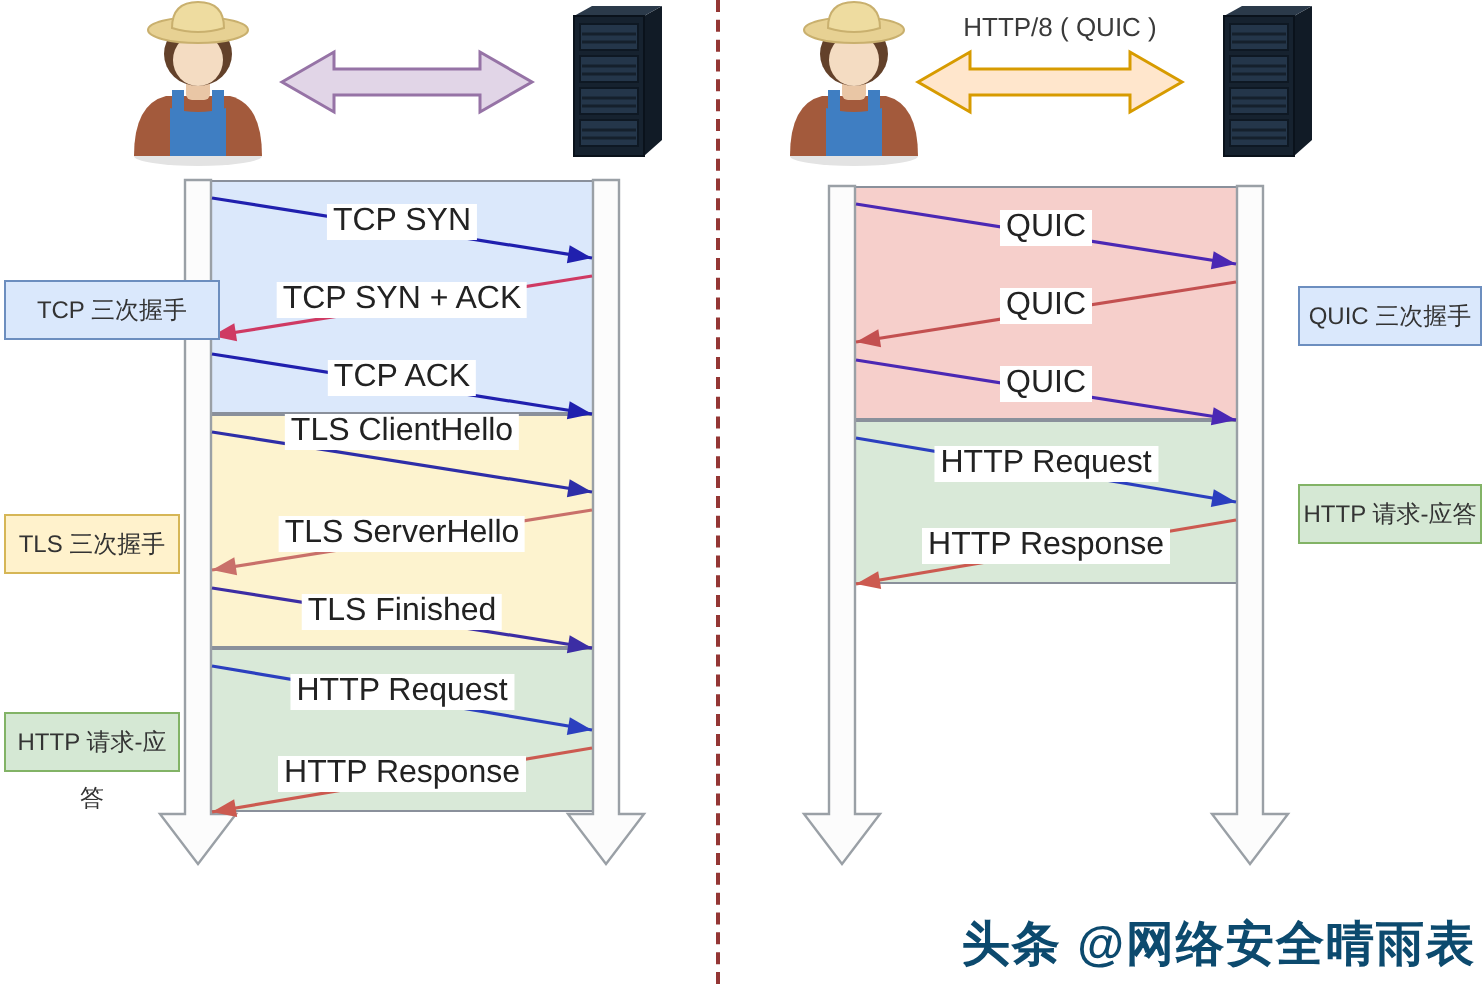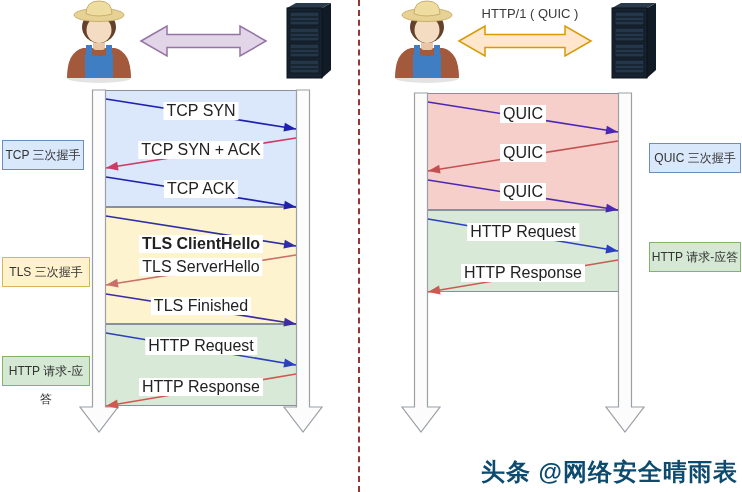--- a/index.html
+++ b/index.html
@@ -67,26 +67,26 @@
       <polygon points="428,171 440.55498716457737,173.57338246230466 439.15132400332027,164.68351577434305" fill="#c35050"></polygon>
       <line x1="428" y1="180" x2="618" y2="210" stroke="#4b28b4" stroke-width="1.6"></line>
       <polygon points="618,210 606.8486759966797,203.68351577434305 605.4450128354226,212.57338246230466" fill="#4b28b4"></polygon>
       <line x1="428" y1="219" x2="618" y2="251" stroke="#2b3fbf" stroke-width="1.6"></line>
       <polygon points="618,251 606.9140257280836,244.56951211474515 605.419287624005,253.4445196077119" fill="#2b3fbf"></polygon>
       <line x1="618" y1="260" x2="428" y2="292" stroke="#cc5a50" stroke-width="1.6"></line>
       <polygon points="428,292 440.58071237599495,294.44451960771187 439.08597427191637,285.5695121147452" fill="#cc5a50"></polygon>
     </svg>
 
   <div id="labels">
-      <div class="side-label" style="left: 2px; top: 140px; width: 82px; background: rgb(218, 232, 252); border-color: rgb(108, 142, 191);">TCP 三次握手</div>
+      <div class="side-label" style="left: 2px; top: 140px; width: 108px; background: rgb(218, 232, 252); border-color: rgb(108, 142, 191);">TCP 三次握手</div>
       <div class="msg-label" style="left: 201px; top: 111px;">TCP SYN</div>
       <div class="msg-label" style="left: 201px; top: 150px;">TCP SYN + ACK</div>
       <div class="msg-label" style="left: 201px; top: 189px;">TCP ACK</div>
       <div class="side-label" style="left: 2px; top: 257px; width: 88px; background: rgb(255, 242, 204); border-color: rgb(214, 182, 86);">TLS 三次握手</div>
-      <div class="msg-label" style="left: 201px; top: 244px; font-weight: bold;">TLS ClientHello</div>
+      <div class="msg-label" style="left: 201px; top: 216px;">TLS ClientHello</div>
       <div class="msg-label" style="left: 201px; top: 267px;">TLS ServerHello</div>
       <div class="msg-label" style="left: 201px; top: 306px;">TLS Finished</div>
       <div class="side-label" style="left: 2px; top: 356px; width: 88px; background: rgb(213, 232, 212); border-color: rgb(130, 179, 102);">HTTP 请求-应答</div>
       <div class="msg-label" style="left: 201px; top: 346px;">HTTP Request</div>
       <div class="msg-label" style="left: 201px; top: 387px;">HTTP Response</div>
       <div class="side-label" style="left: 649px; top: 143px; width: 92px; background: rgb(218, 232, 252); border-color: rgb(108, 142, 191);">QUIC 三次握手</div>
       <div class="msg-label" style="left: 523px; top: 114px;">QUIC</div>
       <div class="msg-label" style="left: 523px; top: 153px;">QUIC</div>
       <div class="msg-label" style="left: 523px; top: 192px;">QUIC</div>
       <div class="side-label" style="left: 649px; top: 242px; width: 92px; background: rgb(213, 232, 212); border-color: rgb(130, 179, 102);">HTTP 请求-应答</div>
@@ -139,21 +139,21 @@
       <path d="M30 78 L30 54 Q44 58 58 54 L58 78 Z" fill="#3f7ec2"></path>
       <rect x="31" y="45" width="6" height="13" fill="#3f7ec2"></rect>
       <rect x="51" y="45" width="6" height="13" fill="#3f7ec2"></rect>
       <rect x="38" y="34" width="12" height="16" rx="3" fill="#e9c6a5"></rect>
       <ellipse cx="44" cy="27" rx="17" ry="16" fill="#63412a"></ellipse>
       <ellipse cx="44" cy="30" rx="12.5" ry="13" fill="#f4dcc2"></ellipse>
       <ellipse cx="44" cy="15" rx="25" ry="6.5" fill="#e7d193" stroke="#c9b06e" stroke-width="1"></ellipse>
       <path d="M31 14 Q31 1 44 1 Q57 1 57 14 Q44 18 31 14 Z" fill="#eedca0" stroke="#c9b06e" stroke-width="1"></path>
     </svg>
   </div>
-  <div class="diagram-title t1">HTTP/1 ( QUIC )</div>
+  <div class="diagram-title t1">HTTP/8 ( QUIC )</div>
   <div class="icon" style="left:607px;top:0">
     <svg width="52" height="82" viewBox="0 0 52 82">
       <polygon points="40,8 49,3 49,70 40,78" fill="#111b26"></polygon>
       <polygon points="5,8 14,3 49,3 40,8" fill="#2b3a4a"></polygon>
       <rect x="5" y="8" width="35" height="70" fill="#16222f" stroke="#0a121b"></rect>
       <g fill="#24364a" stroke="#0e1823">
         <rect x="8" y="12" width="29" height="13"></rect>
           <rect x="8" y="28" width="29" height="13"></rect>
         <rect x="8" y="44" width="29" height="13"></rect>
           <rect x="8" y="60" width="29" height="13"></rect>

